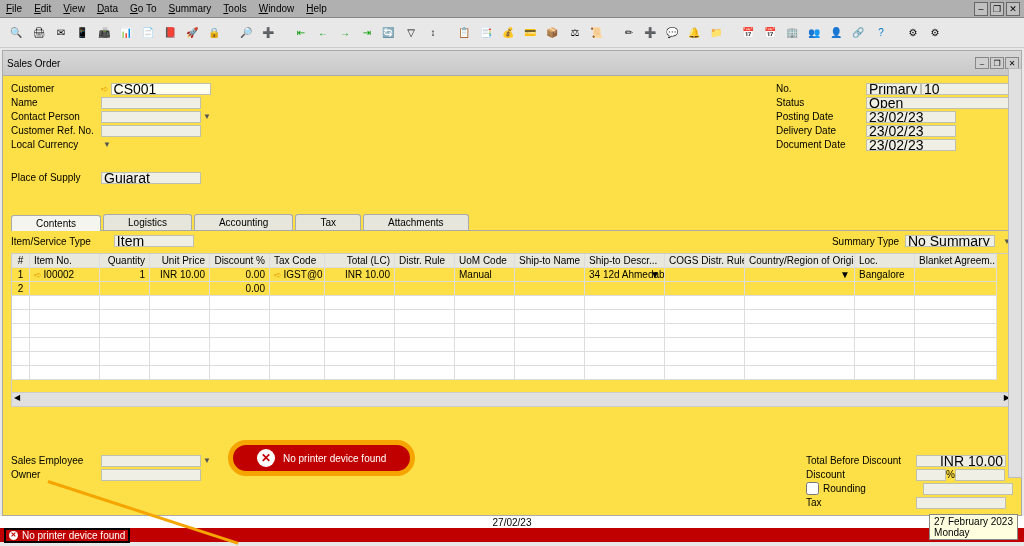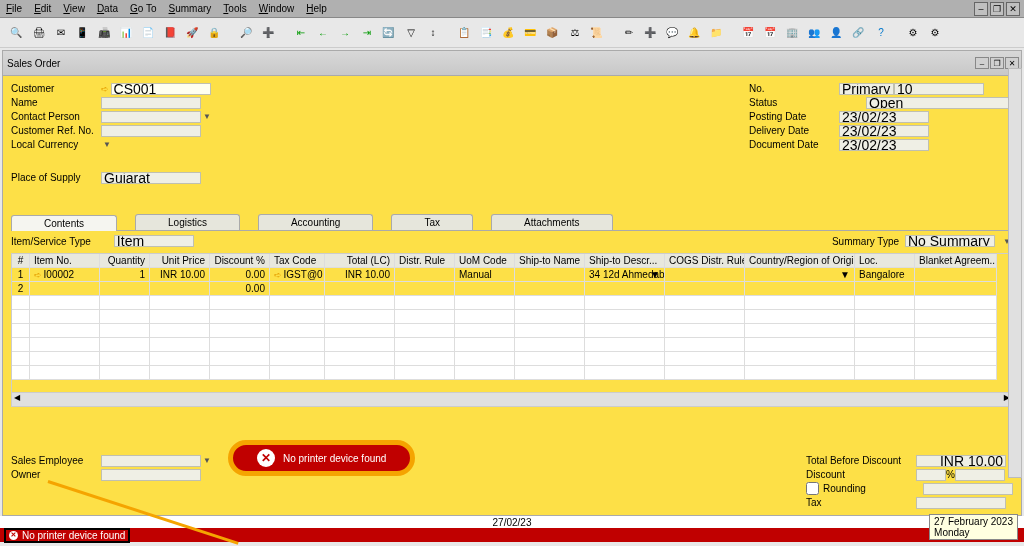--- a/index.html
+++ b/index.html
@@ -31,21 +31,21 @@
 .field-input { width: 100px; height: 12px; background: #efefe5; border: 1px solid #c0c0b0; padding: 0 2px; font-size: 14px; }
 .field-input.primary { background: #fffff0; }
 .field-link::before { content: "➪"; color: #e6a000; font-size: 9px; margin-right: 2px; }
 .dd { width: 12px; text-align: center; font-size: 8px; color: #555; }
 
 .form-right .field-label { width: 90px; }
 .form-right .field-input { width: 90px; }
 
 
 .tabs { margin-top: 30px; display: flex; border-bottom: 1px solid #aaa; }
-.tab { padding: 2px 32px; border: 1px solid #aaa; border-bottom: none; background: #e6e6dc; margin-right: 18px; border-radius: 3px 3px 0 0; font-size: 10px; cursor: pointer; }
+.tab { padding: 2px 24px; border: 1px solid #aaa; border-bottom: none; background: #e6e6dc; margin-right: 2px; border-radius: 3px 3px 0 0; font-size: 10px; cursor: pointer; }
 .tab.active { background: #f5f5f0; position: relative; top: 1px; }
 
 
 .typerow { display: flex; align-items: center; gap: 23px; padding: 4px 0; }
 .typerow .sumtype { margin-left: auto; display: flex; align-items: center; gap: 6px; }
 
 
 .grid { border: 1px solid #ccc; margin-top: 2px; }
 .grid-head, .grid-row { display: flex; }
 .grid-head > div, .grid-row > div { border-right: 1px solid #ddd; border-bottom: 1px solid #ddd; padding: 1px 4px; height: 14px; font-size: 10px; white-space: nowrap; overflow: hidden; }
@@ -187,21 +187,21 @@
     </div>
 
     <div class="form-right">
       <div class="field-row">
         <span class="field-label">No.</span>
         <input class="field-input" style="width: 55px;" value="Primary">
         <input class="field-input" style="width: 90px;" value="10">
       </div>
       <div class="field-row">
         <span class="field-label">Status</span>
-        <input class="field-input" style="width: 147px; margin-left: 27px;" value="Open">
+        <input class="field-input" style="width: 147px;" value="Open">
       </div>
       <div class="field-row">
         <span class="field-label">Posting Date</span>
         <input class="field-input" value="23/02/23" style="">
       </div>
       <div class="field-row">
         <span class="field-label">Delivery Date</span>
         <input class="field-input" value="23/02/23" style="">
       </div>
       <div class="field-row">

